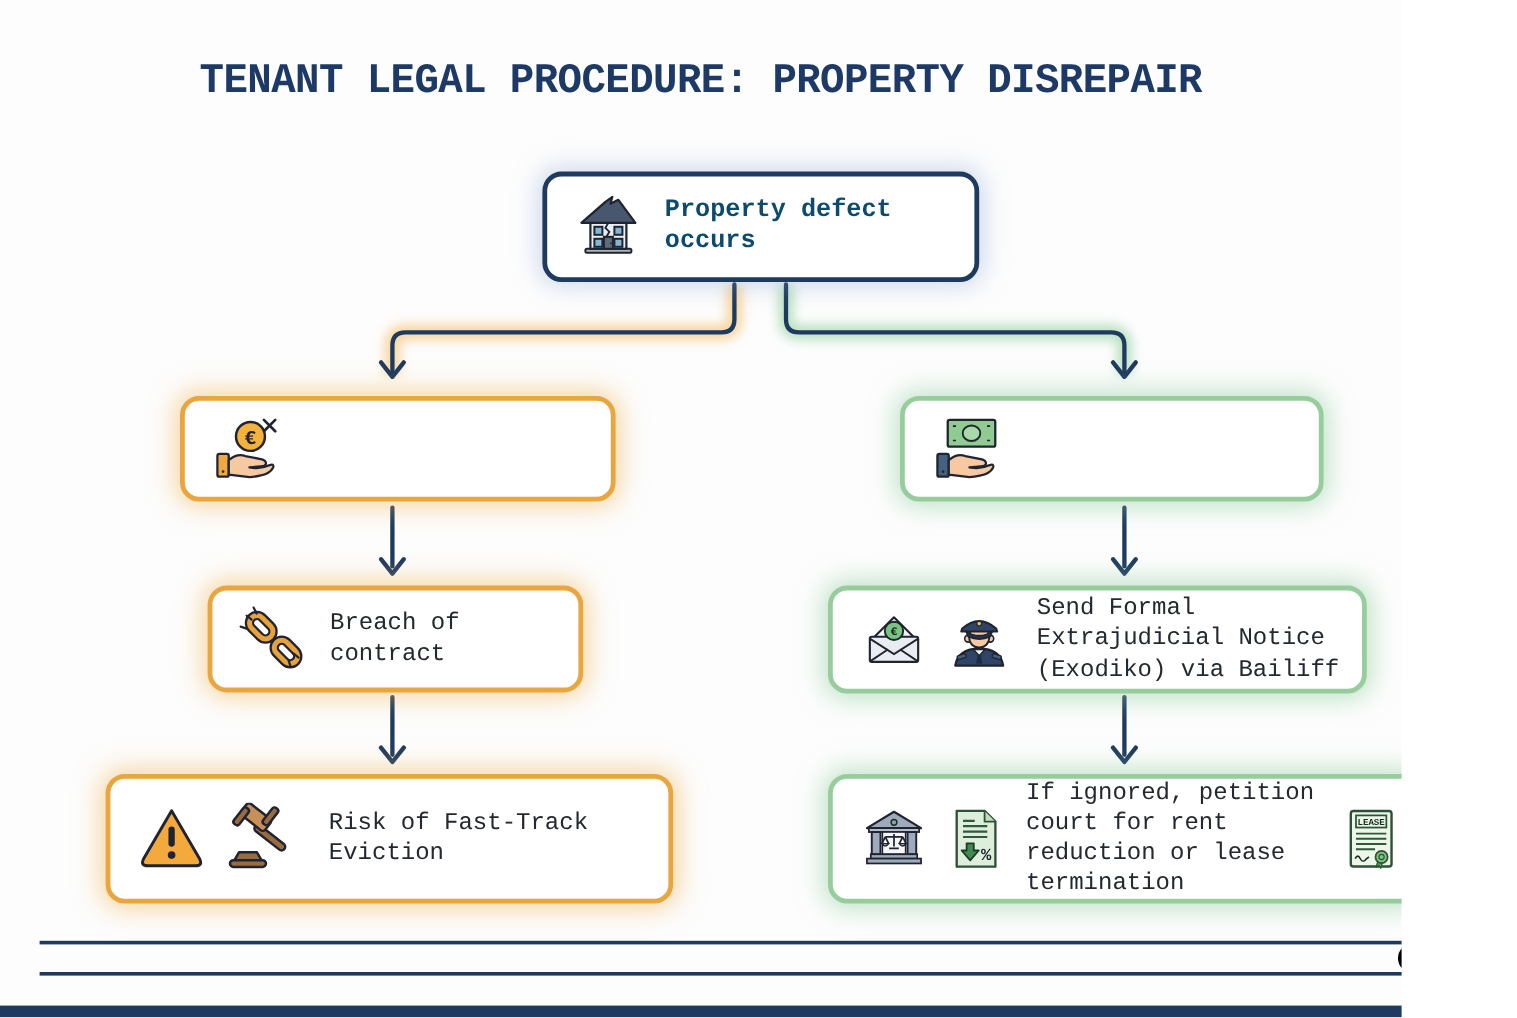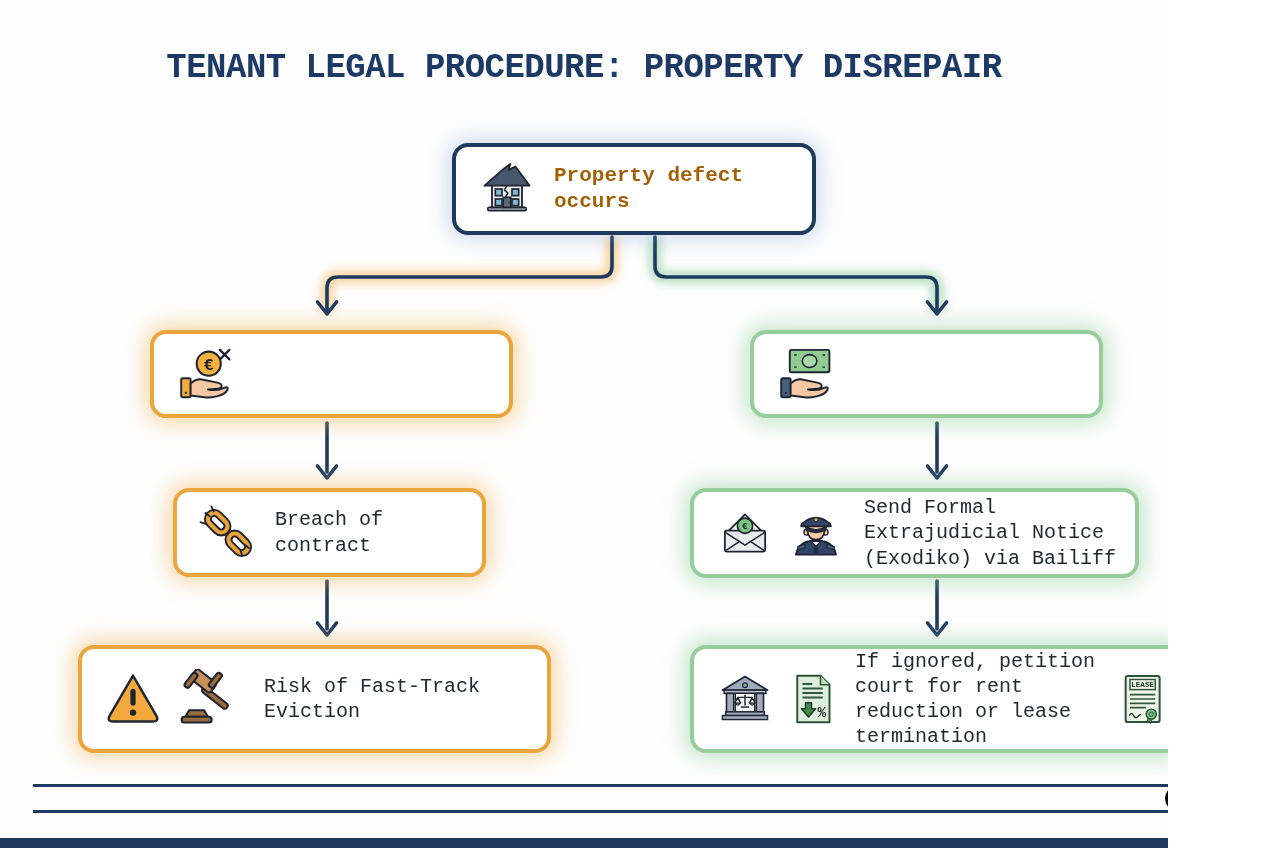--- a/index.html
+++ b/index.html
@@ -15,21 +15,21 @@
   .connectors{position:absolute;left:0;top:0;pointer-events:none;}
   .node{
     position:absolute;display:flex;align-items:center;gap:16px;
     background:#ffffff;border-radius:16px;box-sizing:border-box;
     padding:6px 14px 6px 20px;
   }
   .node .label{
     font-size:20px;color:#24292f;line-height:1.26;text-align:left;
   }
   .node-top{border:4px solid #1e3a5f;box-shadow:0 0 20px 4px rgba(125,155,205,.35);}
-  .node-top .label{font-weight:700;font-size:21px;color:#a16207;}
+  .node-top .label{font-weight:700;font-size:21px;color:#0c4a6e;}
   .node-orange{border:4px solid #e9a53e;box-shadow:0 0 20px 5px rgba(243,181,84,.5);}
   .node-green{border:4px solid #97cd9d;box-shadow:0 0 20px 5px rgba(142,206,156,.5);}
   .icon{display:inline-flex;flex:0 0 auto;align-items:center;justify-content:center;}
   .label-wrap{flex:1 1 auto;}
   .footer-line{position:absolute;left:33px;width:1163px;height:2.5px;background:#1e3a5f;}
   .line1{top:784px;}
   .line2{top:810px;}
   .year-pill{
     position:absolute;left:1165px;top:786px;width:68px;height:25px;
     background:#000000;border-radius:13px;color:#ffffff;font-size:15px;
@@ -123,21 +123,21 @@
           <path d="M56 50 l5 4"></path>
             <path d="M51 57 l2 6"></path>
         </g>
       </svg>
     </span>
     <div class="label-wrap">
         <div class="label">Breach of contract</div>
       </div>
   </div>
 
-  <div class="node node-orange" style="left:78px;top:645px;width:473px;height:108px;gap:10px;">
+  <div class="node node-orange" style="left:88px;top:645px;width:473px;height:108px;gap:10px;">
     <span class="icon">
       <svg width="62" height="60" viewBox="0 0 64 64">
         <path d="M32 7 L57 50 q3 6 -4 6 H11 q-7 0 -4 -6 Z" fill="#f3a93c" stroke="#1f2430" stroke-width="2.6" stroke-linejoin="round"></path>
         <rect x="29.2" y="21" width="5.6" height="18" rx="2.8" fill="#1f2430"></rect>
         <circle cx="32" cy="46.5" r="3.4" fill="#1f2430"></circle>
       </svg>
     </span>
     <span class="icon">
       <svg width="64" height="60" viewBox="0 0 64 64">
         <g stroke="#1f2430" stroke-width="2.2" stroke-linejoin="round">

